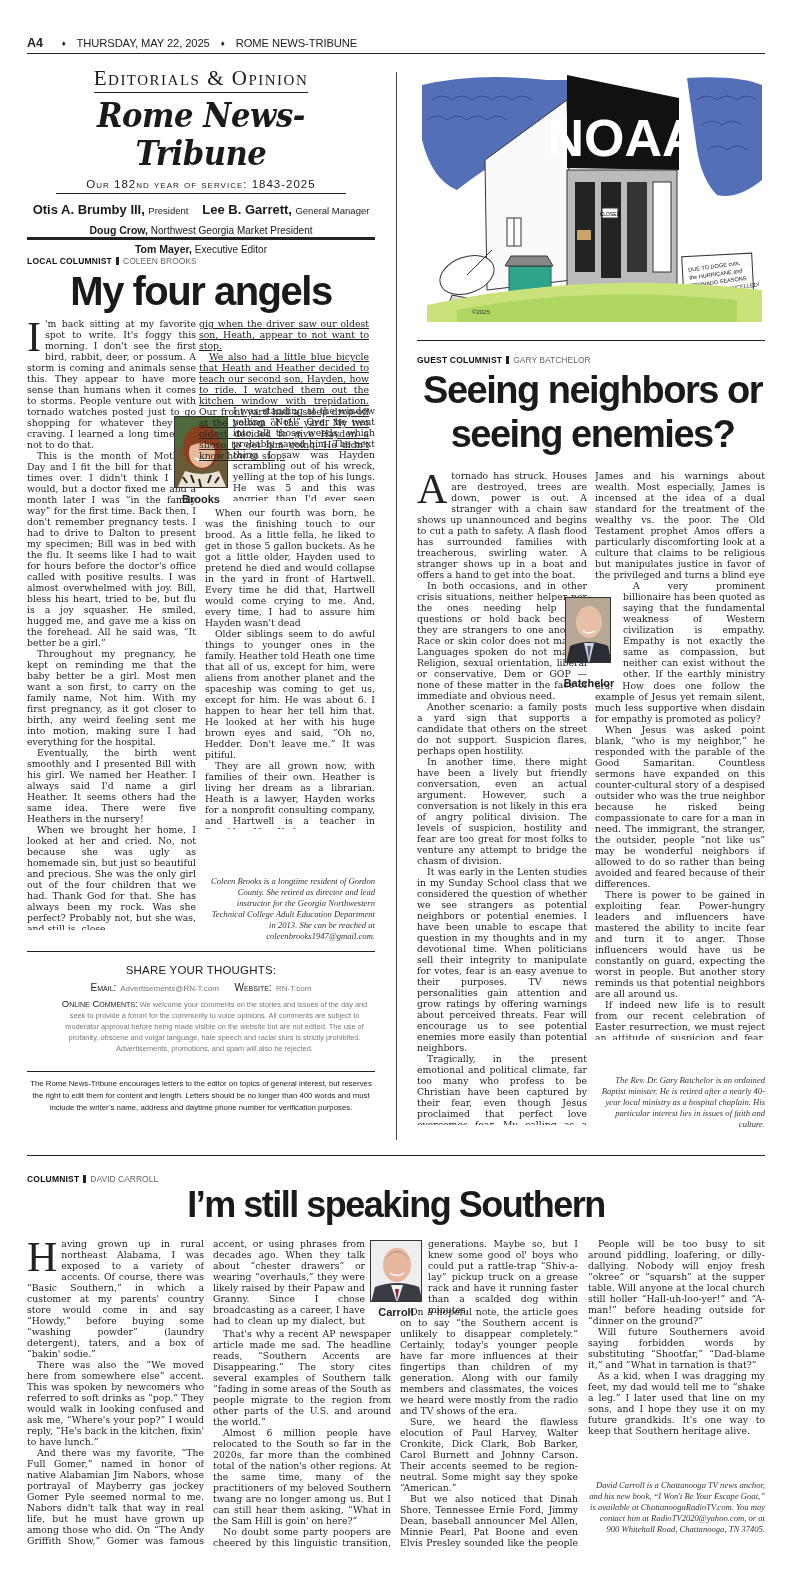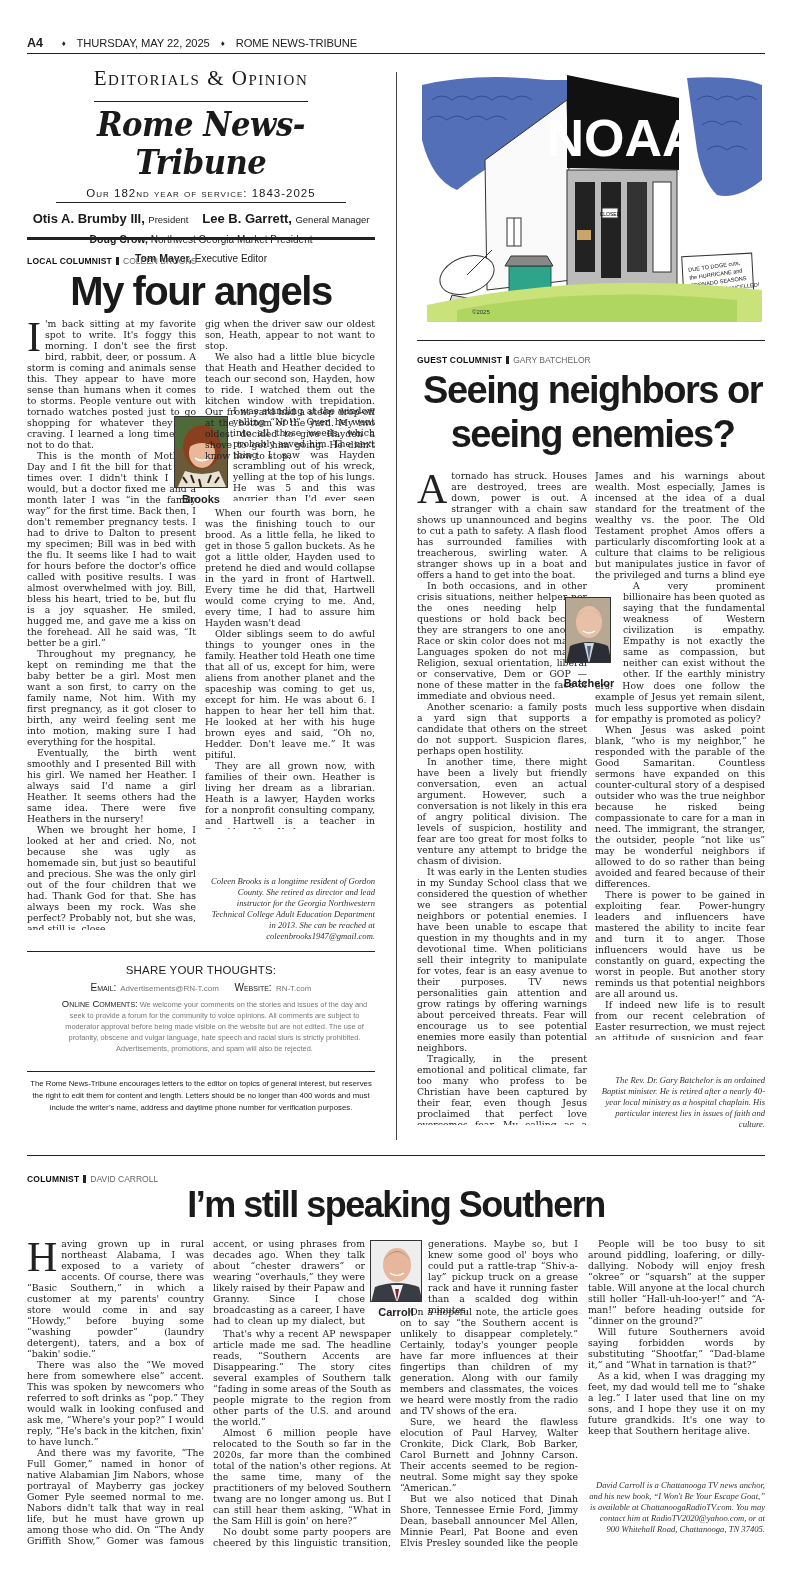--- a/index.html
+++ b/index.html
@@ -6,21 +6,21 @@
   html, body { width: 792px; height: 1584px; background: #ffffff; overflow: hidden; }
   body { position: relative; color: #1a1a1a; font-family: "DejaVu Serif", serif; }
 
   
   .folio { position: absolute; left: 27px; top: 36px; width: 738px; height: 18px; border-bottom: 1.2px solid #222; font-family: "Liberation Sans", sans-serif; font-size: 11.2px; color: #222; letter-spacing: -0.1px; }
   .folio .pg { font-weight: bold; font-size: 12.5px; margin-right: 8px; }
   .folio .dia { font-size: 8px; margin: 0 8px; position: relative; top: -1px; }
 
   
   .masthead { position: absolute; left: 27px; top: 66px; width: 348px; text-align: center; }
-  .section-title { font-family: "Liberation Serif", serif; font-variant: small-caps; font-size: 21px; letter-spacing: 1.5px; color: #1a1a1a; display: inline-block; border-bottom: 1px solid #222; padding-bottom: 10px; }
+  .section-title { font-family: "Liberation Serif", serif; font-variant: small-caps; font-size: 21px; letter-spacing: 1.5px; color: #1a1a1a; display: inline-block; border-bottom: 1px solid #222; padding-bottom: 1px; }
   .paper-name { font-family: "DejaVu Serif", serif; font-weight: bold; font-size: 33px; letter-spacing: -0.5px; margin-top: 4px; line-height: 38px; transform: scaleX(0.93); font-style: italic; }
   .service { font-family: "Liberation Sans", sans-serif; font-variant: small-caps; font-size: 11.5px; letter-spacing: 1px; display: inline-block; border-bottom: 1px solid #222; padding: 0 30px 3px; margin-top: 2px; }
   .staff1 { margin-top: 8px; font-family: "Liberation Sans", sans-serif; font-size: 12.5px; }
   .staff1 b { font-size: 13px; }
   .staff1 .role { font-size: 9.5px; color: #222; }
   .staff2 { margin-top: 7px; font-family: "Liberation Sans", sans-serif; font-size: 10px; }
   .staff2 b { font-size: 10.5px; }
 
   .rule-thick { position: absolute; height: 2.5px; background: #222; }
   .rule { position: absolute; height: 1px; background: #222; }
@@ -113,21 +113,21 @@
     <ellipse cx="27" cy="30" rx="19" ry="22" fill="#8a3f1e"></ellipse>
     <ellipse cx="27" cy="36" rx="13" ry="15" fill="#e9b89a"></ellipse>
     <path d="M14 26 Q27 14 40 26 L40 30 Q27 22 14 30Z" fill="#8a3f1e"></path>
     <path d="M20 41 Q27 46 34 41" stroke="#fff" stroke-width="2" fill="none"></path>
     <path d="M2 72 L10 54 Q27 60 44 54 L52 72Z" fill="#e8e2d4"></path>
     <path d="M8 60 l4 6 M16 58 l3 8 M36 58 l-3 8 M44 60 l-4 6 M24 62 l2 8" stroke="#2a1f14" stroke-width="2"></path>
   </svg>
 </div>
 <div class="caption" style="left:174px; top:493px; width:54px;">Brooks</div>
 
-<div class="col" style="left:205px; top:318px; width:170px; height:160px; overflow:hidden;">
+<div class="col" style="left:199px; top:318px; width:170px; height:160px; overflow:hidden;text-decoration:underline;">
   <p class="first">gig when the driver saw our oldest son, Heath, appear to not want to stop.</p>
   <p style="visibility:visible">We also had a little blue bicycle that Heath and Heather decided to teach our second son, Hayden, how to ride. I watched them out the kitchen window with trepidation. Our front yard had a steep drop-off at the bottom of the yard. My two oldest decided to give Hayden a shove to get him going. He didn't know how to stop.</p>
 </div>
 <div class="col" style="left:233px; top:405px; width:142px; height:96px; overflow:hidden;">
   <p class="first">I was standing at the window yelling “No!!” Over he went into all those weeds, which probably saved him. The next thing I saw was Hayden scrambling out of his wreck, yelling at the top of his lungs. He was 5 and this was angrier than I'd ever seen him. I think this is when Hayden developed his “Red Hayden.” If you've ever seen him that way, it's best to run.</p>
 </div>
 <div class="col" style="left:205px; top:507px; width:170px; height:322px; overflow:hidden;">
   <p>When our fourth was born, he was the finishing touch to our brood. As a little fella, he liked to get in those 5 gallon buckets. As he got a little older, Hayden used to pretend he died and would collapse in the yard in front of Hartwell. Every time he did that, Hartwell would come crying to me. And, every time, I had to assure him Hayden wasn't dead</p>
   <p>Older siblings seem to do awful things to younger ones in the family. Heather told Heath one time that all of us, except for him, were aliens from another planet and the spaceship was coming to get us, except for him. He was about 6. I happen to hear her tell him that. He looked at her with his huge brown eyes and said, “Oh no, Hedder. Don't leave me.” It was pitiful.</p>
   <p>They are all grown now, with families of their own. Heather is living her dream as a librarian. Heath is a lawyer, Hayden works for a nonprofit consulting company, and Hartwell is a teacher in Brooklyn, New York.</p>

